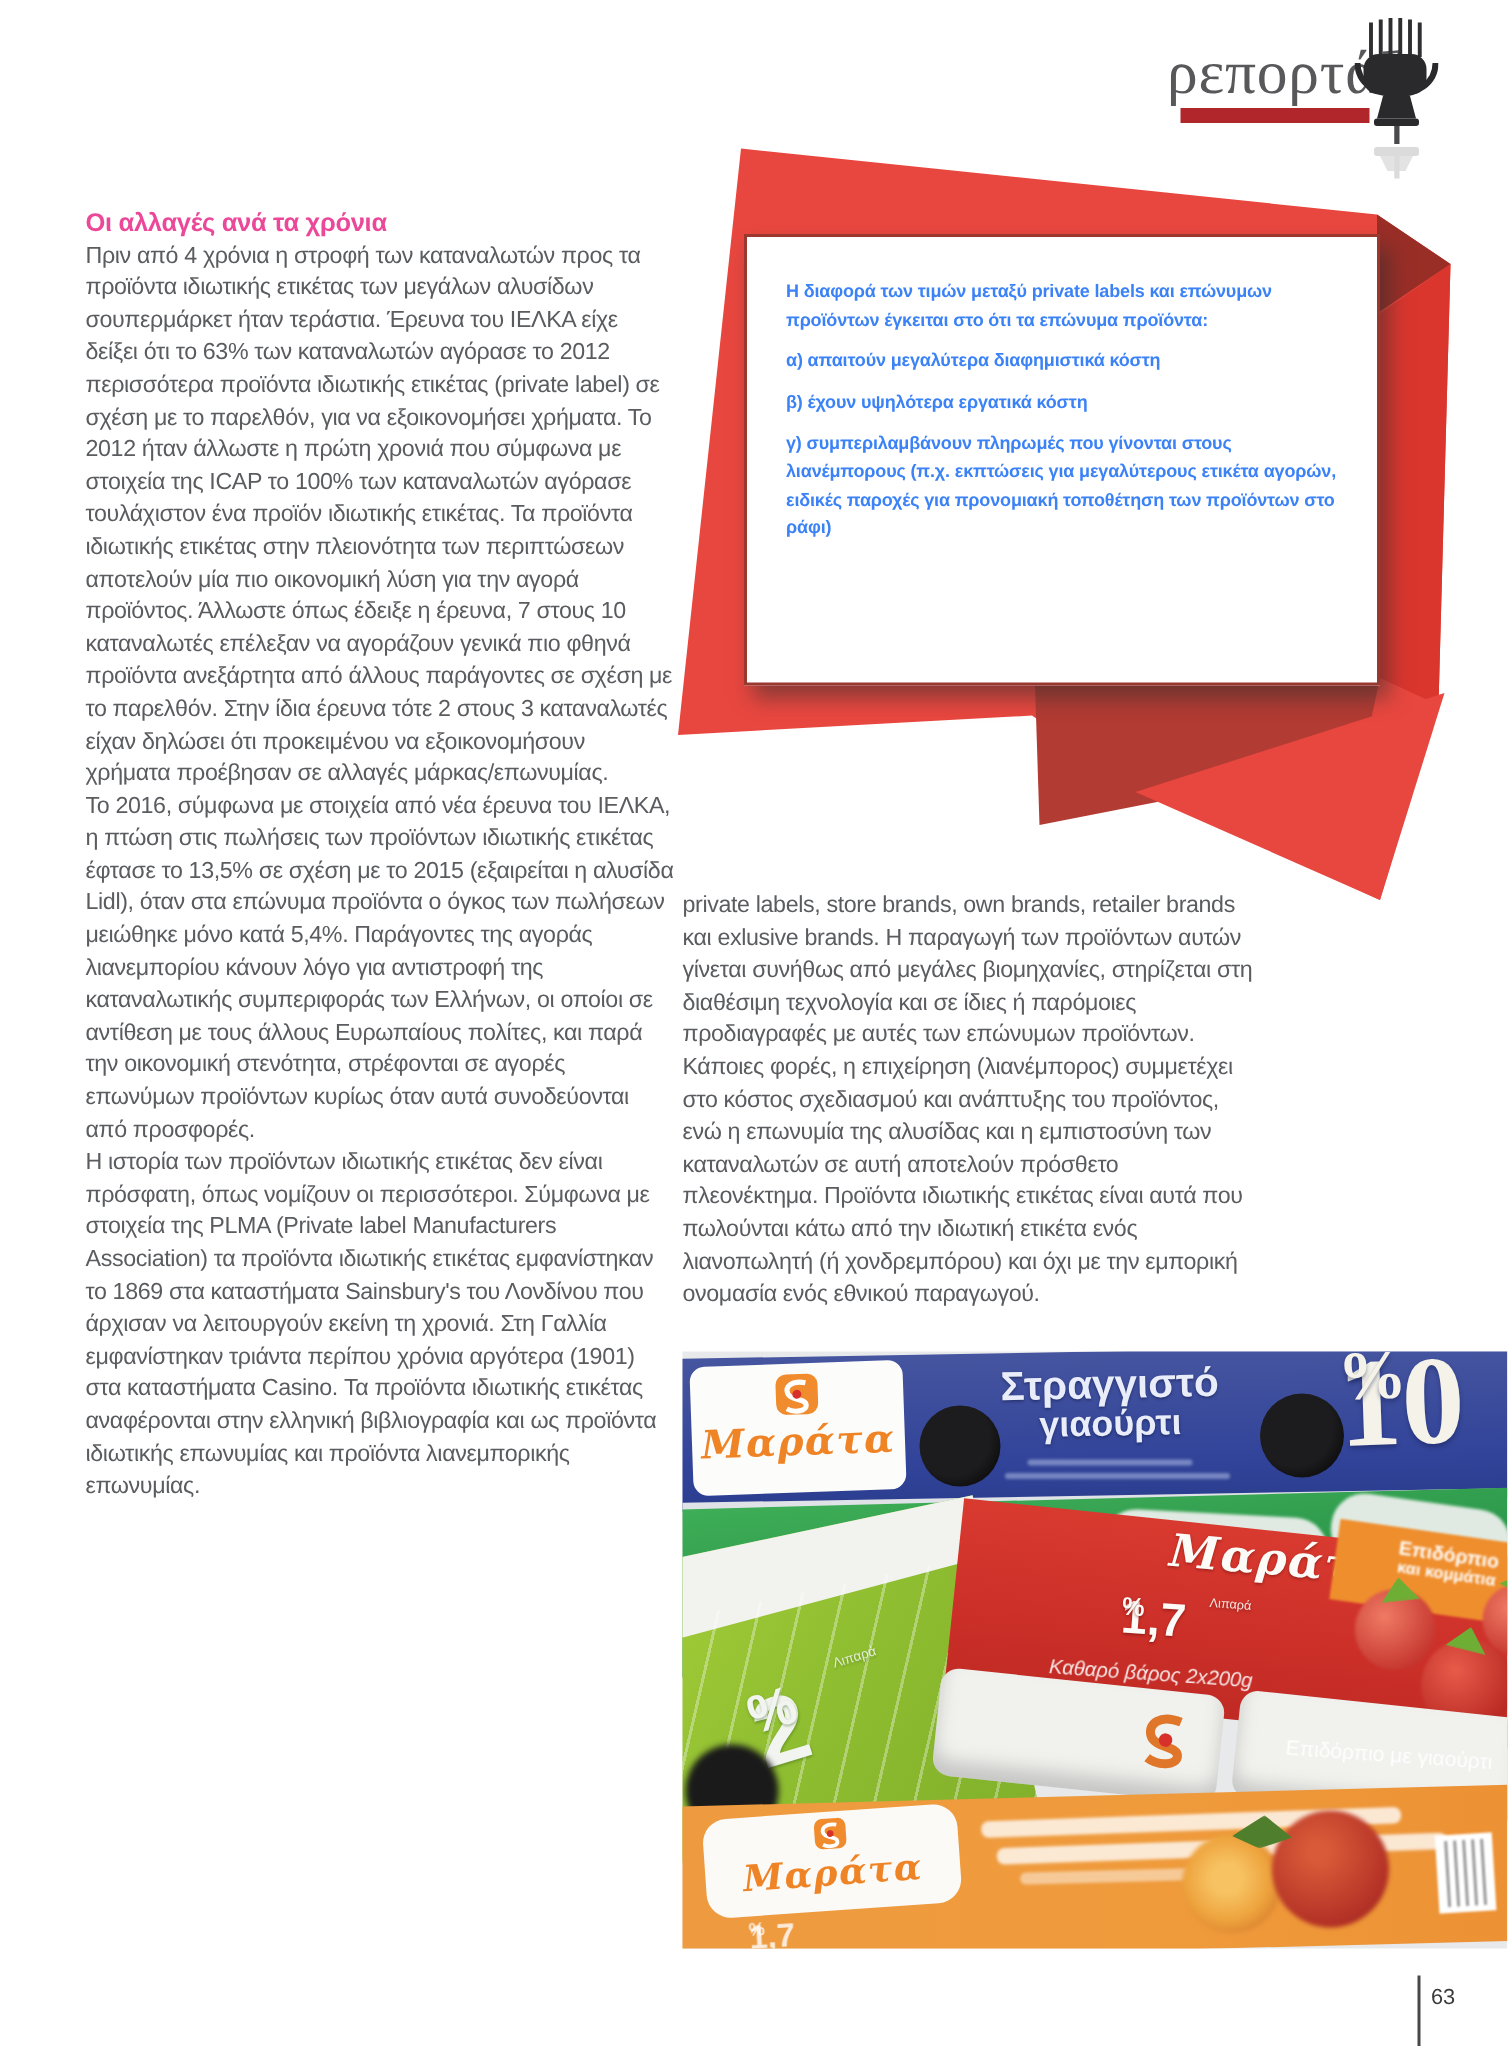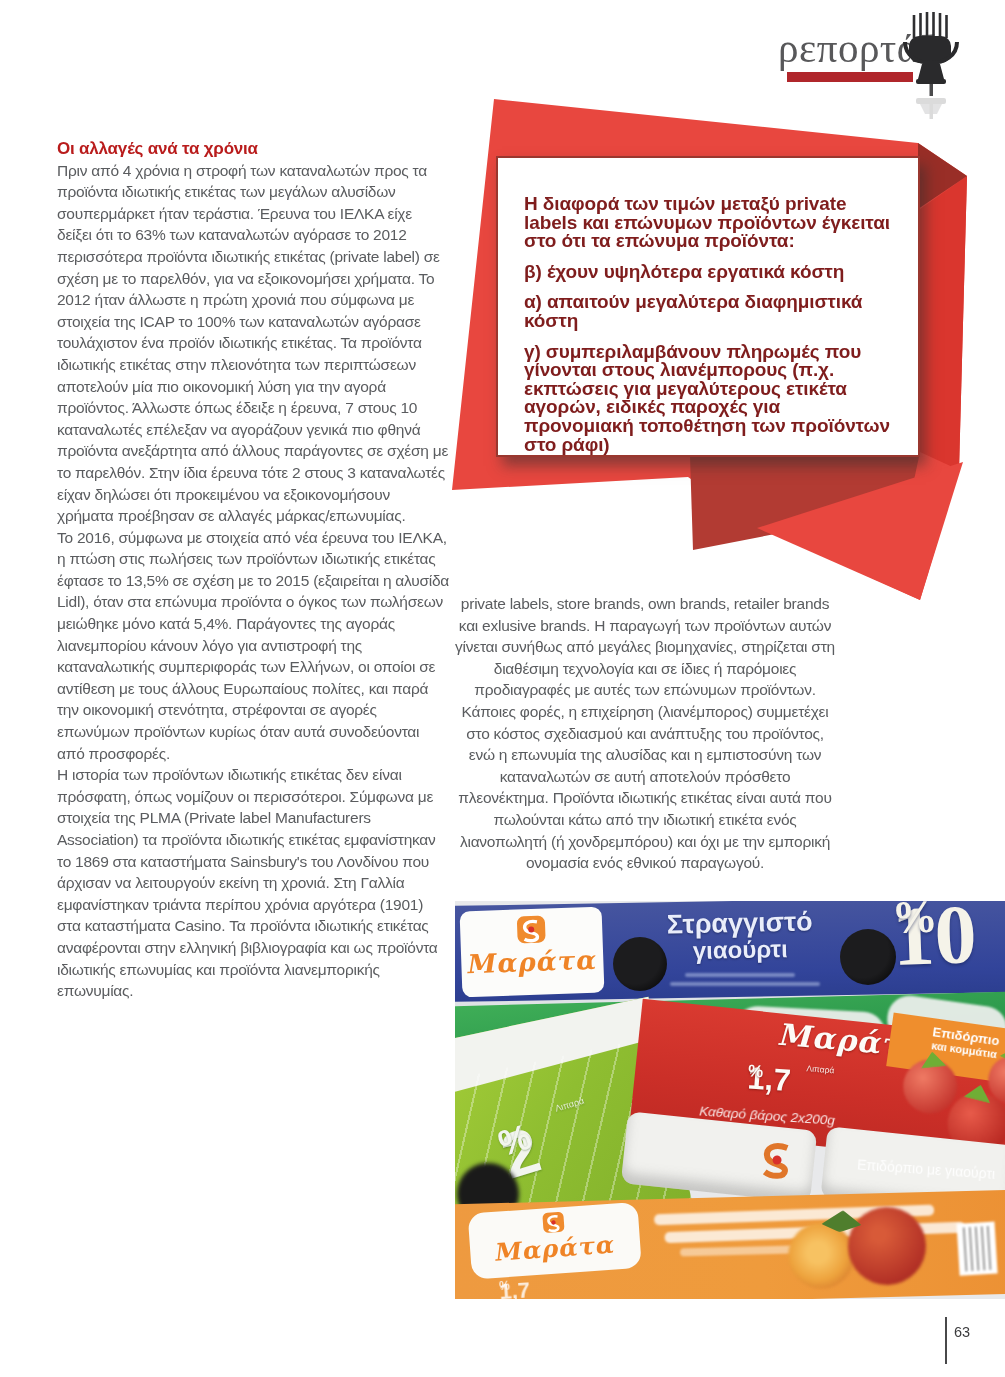--- a/index.html
+++ b/index.html
@@ -9,30 +9,30 @@
   
   .brand{position:absolute;left:778px;top:24px;width:134px;text-align:right;
          font-family:"Liberation Serif","DejaVu Serif",serif;font-size:41px;color:#58585a;letter-spacing:.5px;}
   .brand-bar{position:absolute;left:787px;top:72px;width:126px;height:10px;background:#b0262b;}
   .mic{position:absolute;left:903px;top:12px;}
 
   
   .col{position:absolute;color:#5a5c5f;font-size:15.5px;line-height:21.6px;letter-spacing:-.25px;}
   .col p{margin:0;}
   .col1{left:57px;top:138px;width:392px;}
-  .col2{left:455px;top:593px;width:380px;text-align:center;}
-  .sec-h{font-weight:bold;color:#b91c1c;font-size:17px;letter-spacing:-.2px;margin:21px 0 5px 0;}
+  .col2{left:455px;top:593px;width:380px;}
+  .sec-h{font-weight:bold;color:#ec4899;font-size:17px;letter-spacing:-.2px;margin:21px 0 5px 0;}
 
   
   .ribbon{position:absolute;left:440px;top:85px;}
   .callout{position:absolute;left:496px;top:156px;width:424px;height:301px;background:#fff;
            border:2px solid #9a372f;box-sizing:border-box;padding:25px 26px 0 26px;
            box-shadow:6px 9px 13px rgba(45,45,45,.5);}
   .callout h2{font-size:19.5px;color:#404042;margin:0 0 13px 0;letter-spacing:.2px;font-weight:bold;}
-  .callout p{font-weight:bold;color:#7f1d1d;font-size:19px;line-height:18.6px;margin:12px 0 9px 0;letter-spacing:-.1px;}
+  .callout p{font-weight:bold;color:#3b82f6;font-size:12px;line-height:18.6px;margin:2px 0 9px 0;letter-spacing:-.1px;}
 
   
   .pn-rule{position:absolute;left:945px;top:1317px;width:2px;height:47px;background:#48484a;}
   .pn{position:absolute;left:954px;top:1324px;font-size:14.5px;color:#3b3b3d;}
 
   
   .photo{position:absolute;left:455px;top:901px;width:550px;height:398px;overflow:hidden;background:#e8e9eb;}
   .photo *{position:absolute;box-sizing:border-box;}
   .blue-band{left:-12px;top:0;width:580px;height:102px;transform:rotate(-1deg);
              background:linear-gradient(180deg,#46559f 0%,#32449a 70%,#2b3d8e 100%);}
@@ -157,22 +157,22 @@
   <svg class="ribbon" width="545" height="520" viewBox="440 85 545 520">
     <polygon points="494,99 918,143 967,176 959,470 920,600 760,527 688,477 452,490" fill="#e8473f"></polygon>
     <polygon points="920,209 967,176 959,470 920,452" fill="#da362e"></polygon>
     <polygon points="918,143 967,176 918,209" fill="#992e27"></polygon>
     <polygon points="690,456 920,452 908,508 693,550" fill="#b23b33"></polygon>
     <polygon points="757,528 963,462 920,600" fill="#e8473f"></polygon>
   </svg>
 
   <div class="callout">
     <p>Η διαφορά των τιμών μεταξύ private labels και επώνυμων προϊόντων έγκειται στο ότι τα επώνυμα προϊόντα:</p>
+    <p>α) απαιτούν μεγαλύτερα διαφημιστικά κόστη</p>
     <p>β) έχουν υψηλότερα εργατικά κόστη</p>
-    <p>α) απαιτούν μεγαλύτερα διαφημιστικά κόστη</p>
     <p>γ) συμπεριλαμβάνουν πληρωμές που γίνονται στους λιανέμπορους (π.χ. εκπτώσεις για μεγαλύτερους ετικέτα αγορών, ειδικές παροχές για προνομιακή τοποθέτηση των προϊόντων στο ράφι)</p>
   </div>
 
   <div class="col col1">
     <p class="sec-h">Οι αλλαγές ανά τα χρόνια</p>
     <p>Πριν από 4 χρόνια η στροφή των καταναλωτών προς τα προϊόντα ιδιωτικής ετικέτας των μεγάλων αλυσίδων σουπερμάρκετ ήταν τεράστια. Έρευνα του ΙΕΛΚΑ είχε δείξει ότι το 63% των καταναλωτών αγόρασε το 2012 περισσότερα προϊόντα ιδιωτικής ετικέτας (private label) σε σχέση με το παρελθόν, για να εξοικονομήσει χρήματα. Το 2012 ήταν άλλωστε η πρώτη χρονιά που σύμφωνα με στοιχεία της ICAP το 100% των καταναλωτών αγόρασε τουλάχιστον ένα προϊόν ιδιωτικής ετικέτας. Τα προϊόντα ιδιωτικής ετικέτας στην πλειονότητα των περιπτώσεων αποτελούν μία πιο οικονομική λύση για την αγορά προϊόντος. Άλλωστε όπως έδειξε η έρευνα, 7 στους 10 καταναλωτές επέλεξαν να αγοράζουν γενικά πιο φθηνά προϊόντα ανεξάρτητα από άλλους παράγοντες σε σχέση με το παρελθόν. Στην ίδια έρευνα τότε 2 στους 3 καταναλωτές είχαν δηλώσει ότι προκειμένου να εξοικονομήσουν χρήματα προέβησαν σε αλλαγές μάρκας/επωνυμίας.</p>
     <p>Το 2016, σύμφωνα με στοιχεία από νέα έρευνα του ΙΕΛΚΑ, η πτώση στις πωλήσεις των προϊόντων ιδιωτικής ετικέτας έφτασε το 13,5% σε σχέση με το 2015 (εξαιρείται η αλυσίδα Lidl), όταν στα επώνυμα προϊόντα ο όγκος των πωλήσεων μειώθηκε μόνο κατά 5,4%. Παράγοντες της αγοράς λιανεμπορίου κάνουν λόγο για αντιστροφή της καταναλωτικής συμπεριφοράς των Ελλήνων, οι οποίοι σε αντίθεση με τους άλλους Ευρωπαίους πολίτες, και παρά την οικονομική στενότητα, στρέφονται σε αγορές επωνύμων προϊόντων κυρίως όταν αυτά συνοδεύονται από προσφορές.</p>
     <p>Η ιστορία των προϊόντων ιδιωτικής ετικέτας δεν είναι πρόσφατη, όπως νομίζουν οι περισσότεροι. Σύμφωνα με στοιχεία της PLMA (Private label Manufacturers Association) τα προϊόντα ιδιωτικής ετικέτας εμφανίστηκαν το 1869 στα καταστήματα Sainsbury's του Λονδίνου που άρχισαν να λειτουργούν εκείνη τη χρονιά. Στη Γαλλία εμφανίστηκαν τριάντα περίπου χρόνια αργότερα (1901) στα καταστήματα Casino. Τα προϊόντα ιδιωτικής ετικέτας αναφέρονται στην ελληνική βιβλιογραφία και ως προϊόντα ιδιωτικής επωνυμίας και προϊόντα λιανεμπορικής επωνυμίας.</p>
   </div>
 

